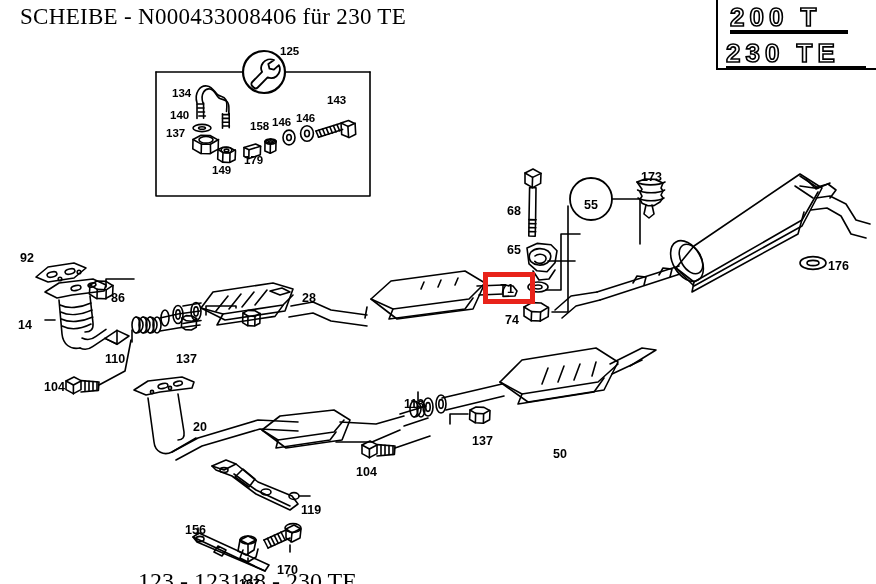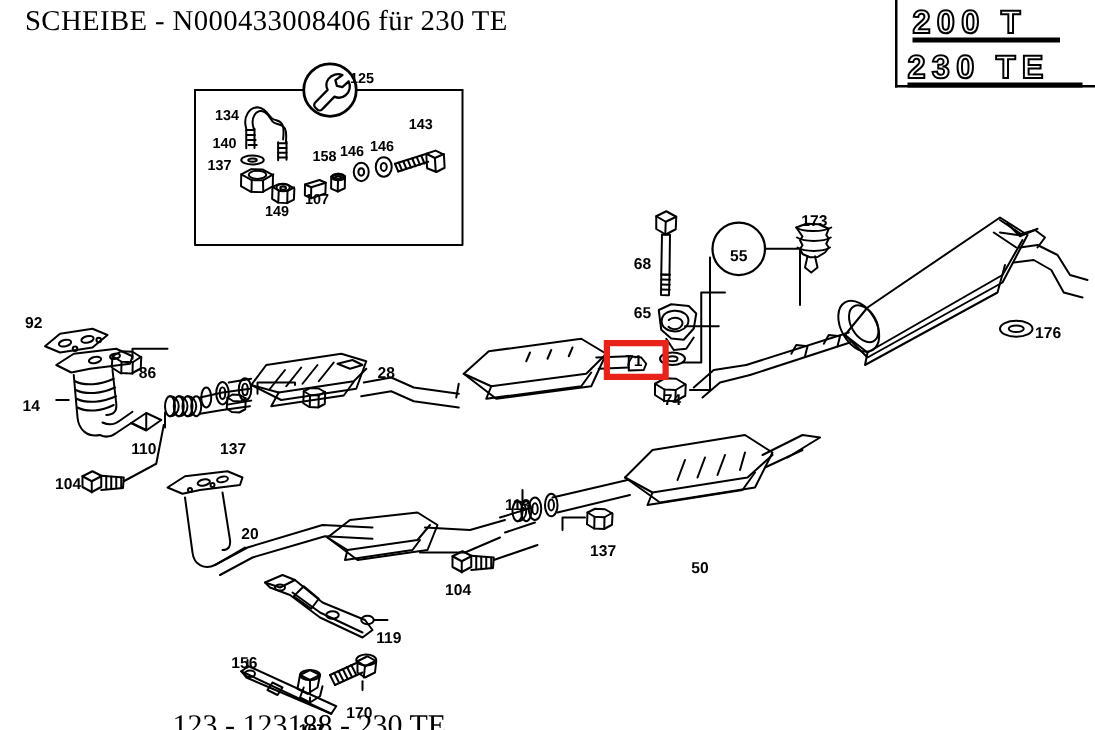--- a/index.html
+++ b/index.html
@@ -413,40 +413,40 @@
       <div class="lbl big" style="left: 20px; top: 252px;">92</div>
       <div class="lbl big" style="left: 18px; top: 319px;">14</div>
       <div class="lbl big" style="left: 111px; top: 292px;">86</div>
       <div class="lbl big" style="left: 105px; top: 353px;">110</div>
       <div class="lbl big" style="left: 176px; top: 353px;">137</div>
       <div class="lbl big" style="left: 44px; top: 381px;">104</div>
       <div class="lbl big" style="left: 302px; top: 292px;">28</div>
       <div class="lbl big" style="left: 507px; top: 205px;">68</div>
       <div class="lbl big" style="left: 507px; top: 244px;">65</div>
       <div class="lbl big" style="left: 500px; top: 283px;">71</div>
-      <div class="lbl big" style="left: 505px; top: 314px; margin-left: 26px;">74</div>
+      <div class="lbl big" style="left: 505px; top: 314px;">74</div>
       <div class="lbl big" style="left: 584px; top: 199px;">55</div>
       <div class="lbl big" style="left: 641px; top: 171px;">173</div>
       <div class="lbl big" style="left: 828px; top: 260px;">176</div>
       <div class="lbl big" style="left: 193px; top: 421px;">20</div>
       <div class="lbl big" style="left: 404px; top: 398px;">113</div>
       <div class="lbl big" style="left: 472px; top: 435px;">137</div>
       <div class="lbl big" style="left: 356px; top: 466px;">104</div>
       <div class="lbl big" style="left: 553px; top: 408px; margin-top: 40px;">50</div>
       <div class="lbl big" style="left: 301px; top: 504px;">119</div>
       <div class="lbl big" style="left: 185px; top: 524px;">156</div>
       <div class="lbl big" style="left: 239px; top: 566px; margin-top: 12px;">167</div>
       <div class="lbl big" style="left: 277px; top: 564px;">170</div>
     </div>
 
-  <div class="lbl" style="left:256px;top:58px;padding-left:24px;">125</div>
+  <div class="lbl" style="left:256px;top:46px;padding-left:24px;">125</div>
   <div class="lbl" style="left:172px;top:88px;">134</div>
   <div class="lbl" style="left:170px;top:110px;">140</div>
   <div class="lbl" style="left:166px;top:128px;">137</div>
   <div class="lbl" style="left:212px;top:165px;">149</div>
-  <div class="lbl" style="left:244px;top:155px;">107</div>
+  <div class="lbl" style="left:244px;top:155px;">179</div>
   <div class="lbl" style="left:250px;top:121px;">158</div>
   <div class="lbl" style="left:272px;top:117px;">146</div>
   <div class="lbl" style="left:296px;top:113px;">146</div>
   <div class="lbl" style="left:327px;top:95px;">143</div>
 
   <div class="footer">123 - 123188 - 230 TE</div>
 </div>
 
 </body></html>

